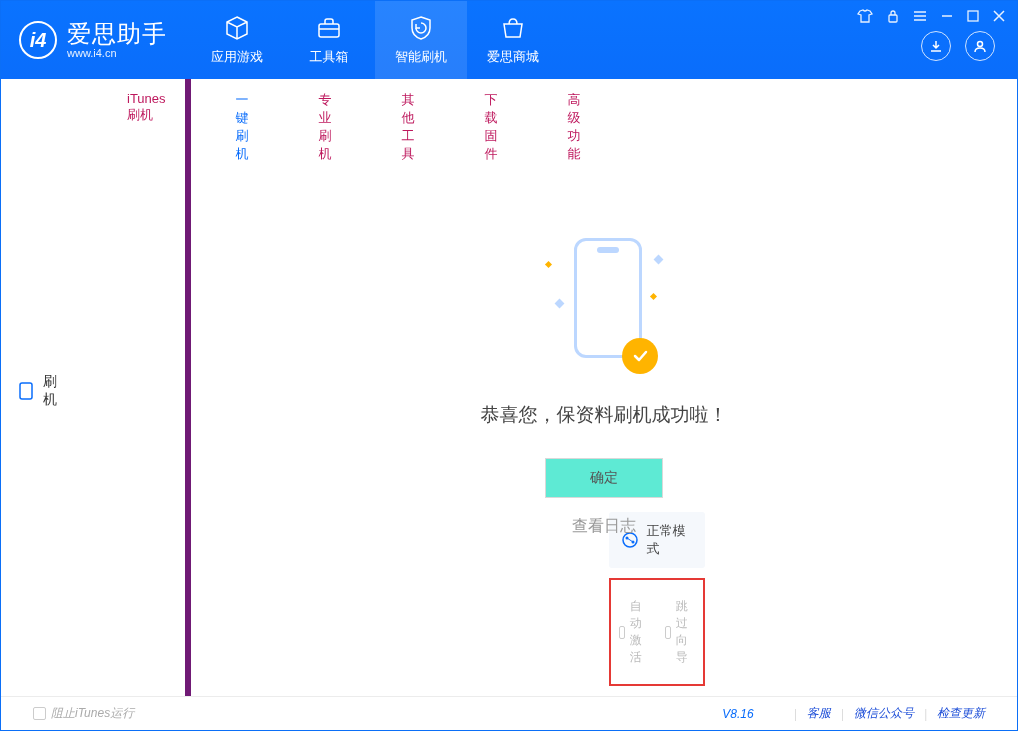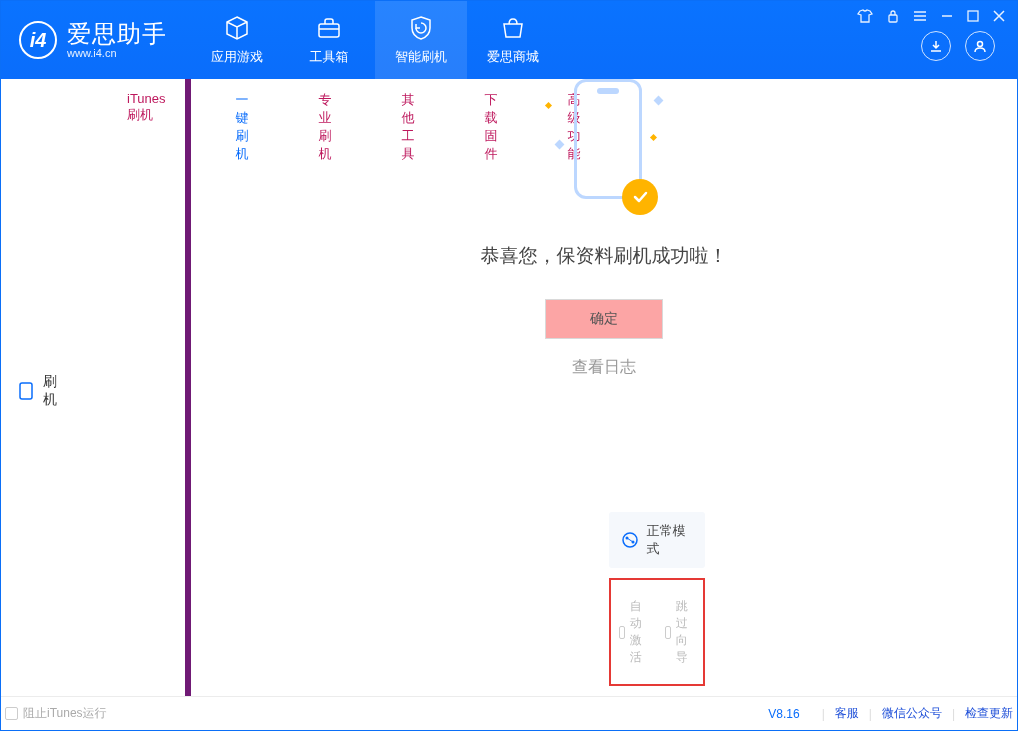--- a/index.html
+++ b/index.html
@@ -25,38 +25,38 @@
 .nav-item.active { color: #0a6dfb; }
 .sidebar-bottom { margin-top: auto; padding: 10px; display: flex; flex-direction: column; gap: 10px; }
 .card { background: #f5f8fc; border-radius: 3px; padding: 10px 12px; font-size: 13px; color: #444; display: flex; align-items: center; gap: 8px; }
 .devcard { display: block; }
 .devname { color: #0a6dfb; font-size: 13.5px; font-weight: 600; display: flex; align-items: center; gap: 8px; }
 .pill { display: inline-block; background: #e7f0ff; color: #0a6dfb; border-radius: 10px; padding: 2px 10px; font-size: 11px; margin-top: 6px; }
 .devsub { font-size: 11px; color: #aaa; margin-top: 4px; }
 .checkrow { border: 2px solid #e53935; padding: 18px 8px; display: flex; gap: 16px; font-size: 12px; color: #bbb; }
 .cb { display: inline-flex; align-items: center; gap: 5px; cursor: pointer; }
 .cbox { width: 13px; height: 13px; border: 1px solid #ccc; border-radius: 2px; display: inline-block; }
-.main { flex: 1; display: flex; align-items: center; flex-direction: column; }
+.main { flex: 1; display: flex; align-items: center; justify-content: center; flex-direction: column; }
 .phoneillus { position: relative; width: 120px; height: 140px; margin-bottom: 24px; }
 .phone { position: absolute; left: 30px; top: 0; width: 68px; height: 120px; border: 3px solid #bcd7ff; border-radius: 12px; }
 .phone::before { content: ""; position: absolute; top: 6px; left: 50%; transform: translateX(-50%); width: 22px; height: 6px; background: #bcd7ff; border-radius: 3px; }
 .checkbadge { position: absolute; right: 6px; bottom: 4px; width: 36px; height: 36px; background: #ffb400; border-radius: 50%; display: flex; align-items: center; justify-content: center; }
 .spark { position: absolute; width: 7px; height: 7px; background: #bcd7ff; transform: rotate(45deg); }
 .spark.s1 { left: 2px; top: 24px; width:5px; height:5px; background:#ffb400; }
 .spark.s2 { left: 12px; top: 62px; }
 .spark.s3 { right: 2px; top: 18px; }
 .spark.s4 { right: 8px; top: 56px; width:5px; height:5px; background:#ffb400; }
 .successmsg { font-size: 19px; color: #444; margin-bottom: 30px; }
-.okbtn { border: 1px solid #d9d9d9; background: #fca5a5; padding: 10px 44px; font-size: 14px; color: #555; cursor: pointer; margin-bottom: 18px; }
+.okbtn { border: 1px solid #d9d9d9; background: #5eead4; padding: 10px 44px; font-size: 14px; color: #555; cursor: pointer; margin-bottom: 18px; }
 .loglink { font-size: 16px; color: #999; cursor: pointer; }
-.statusbar { height: 34px; border-top: 1px solid #ececec; display: flex; align-items: center; padding: 0 4px; font-size: 12px; color: #aaa; gap: 20px; }
+.statusbar { height: 34px; border-top: 1px solid #ececec; display: flex; align-items: center; padding: 0 32px; font-size: 12px; color: #aaa; gap: 20px; font-style: italic; }
 .statusbar .right { margin-left: auto; display: flex; align-items: center; gap: 10px; }
 .sep { color: #ddd; }
 .slink { cursor: pointer; color: #1d4ed8; }
-.ver { color: #0a6dfb; margin-right: 12px; }
+.ver { color: #0a6dfb; margin-right: 30px; }
 svg { display: block; }
 </style>
 </head>
 <body>
 
 <div class="window">
   <div class="titlebar">
     <div class="logo">
       <div class="logo-badge">i4</div>
       <div class="logo-text">

